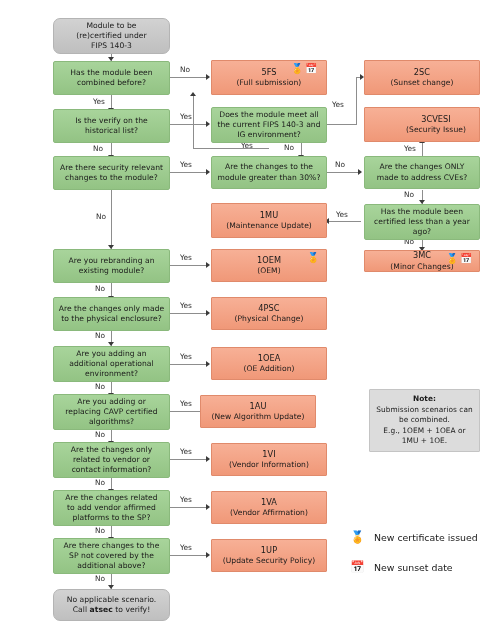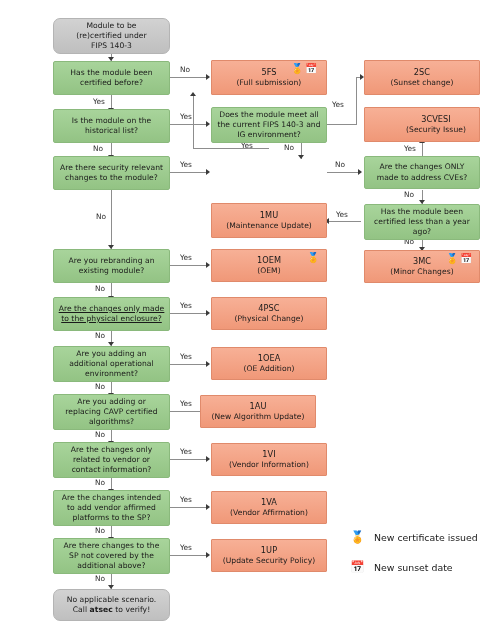--- a/index.html
+++ b/index.html
@@ -251,46 +251,46 @@
     <span class="txt">
       <span>Module to be</span><br>
       <span>(re)certified under</span><br>
       <span>FIPS 140-3</span>
     </span>
   </div>
 
   <div class="node decision" style="left:53px; top:61px; width:117px; height:34px;">
     <span class="txt">
       <span>Has the module been</span><br>
-      <span>certified before?</span>
+      <span>combined before?</span>
     </span>
   </div>
 
   <div class="node decision" style="left:53px; top:109px; width:117px; height:34px;">
     <span class="txt">
-      <span>Is the module on the</span><br>
+      <span>Is the verify on the</span><br>
       <span>historical list?</span>
     </span>
   </div>
 
   <div class="node decision" style="left:53px; top:156px; width:117px; height:34px;">
     <span class="txt">
       <span>Are there security relevant</span><br>
       <span>changes to the module?</span>
     </span>
   </div>
 
   <div class="node decision" style="left:53px; top:249px; width:117px; height:34px;">
     <span class="txt">
       <span>Are you rebranding an</span><br>
       <span>existing module?</span>
     </span>
   </div>
 
-  <div class="node decision" style="left:53px; top:297px; width:117px; height:34px;text-decoration:underline;">
+  <div class="node decision" style="left:53px; top:297px; width:117px; height:34px;">
     <span class="txt">
       <span>Are the changes only made</span><br>
       <span>to the physical enclosure?</span>
     </span>
   </div>
 
   <div class="node decision" style="left:53px; top:346px; width:117px; height:36px;">
     <span class="txt">
       <span>Are you adding an</span><br>
       <span>additional operational</span><br>
@@ -309,21 +309,21 @@
   <div class="node decision" style="left:53px; top:442px; width:117px; height:36px;">
     <span class="txt">
       <span>Are the changes only</span><br>
       <span>related to vendor or</span><br>
       <span>contact information?</span>
     </span>
   </div>
 
   <div class="node decision" style="left:53px; top:490px; width:117px; height:36px;">
     <span class="txt">
-      <span>Are the changes intended</span><br>
+      <span>Are the changes related</span><br>
       <span>to add vendor affirmed</span><br>
       <span>platforms to the SP?</span>
     </span>
   </div>
 
   <div class="node decision" style="left:53px; top:538px; width:117px; height:36px;align-items:center;">
     <span class="txt">
       <span>Are there changes to the</span><br>
       <span>SP not covered by the</span><br>
       <span>additional above?</span>
@@ -347,20 +347,26 @@
   </div>
 
   <div class="node decision" style="left:211px; top:107px; width:116px; height:36px;">
     <span class="txt">
       <span>Does the module meet all</span><br>
       <span>the current FIPS 140-3 and</span><br>
       <span>IG environment?</span>
     </span>
   </div>
 
+  <div class="node decision" style="left:211px; top:156px; width:116px; height:33px;">
+    <span class="txt">
+      <span>Are the changes to the</span><br>
+      <span>module greater than 30%?</span>
+    </span>
+  </div>
 
   <div class="node scenario" style="left:211px; top:203px; width:116px; height:35px;">
     <span class="txt">
       <span class="code">1MU</span><br>
       <span>(Maintenance Update)</span>
     </span>
   </div>
 
   <div class="node scenario" style="left:211px; top:249px; width:116px; height:33px;">
     <span class="txt">
@@ -434,29 +440,38 @@
   </div>
 
   <div class="node decision" style="left:364px; top:204px; width:116px; height:36px;">
     <span class="txt">
       <span>Has the module been</span><br>
       <span>certified less than a year</span><br>
       <span>ago?</span>
     </span>
   </div>
 
-  <div class="node scenario" style="left:364px; top:250px; width:116px; height:33px;">
+  <div class="node scenario" style="left:364px; top:250px; width:116px; height:22px;">
     <span class="txt">
       <span class="code">3MC</span><br>
       <span>(Minor Changes)</span>
     </span>
     <span class="ico ico-badge" style="right:22px; top:2px;">🏅</span>
     <span class="ico ico-cal" style="right:8px; top:2px;">📅</span>
   </div>
 
+  <div class="node note" style="left:369px; top:389px; width:111px; height:63px;">
+    <span class="txt">
+      <span class="bold">Note:</span><br>
+      <span>Submission scenarios can</span><br>
+      <span>be combined.</span><br>
+      <span>E.g., 1OEM + 1OEA or</span><br>
+      <span>1MU + 1OE.</span>
+    </span>
+  </div>
 
   <div class="legend-row" style="left:350px; top:530px;">
     <span style="font-size:12px;">🏅</span>
     <span class="lbl">New certificate issued</span>
   </div>
   <div class="legend-row" style="left:350px; top:560px;">
     <span style="font-size:12px;">📅</span>
     <span class="lbl">New sunset date</span>
   </div>
 

